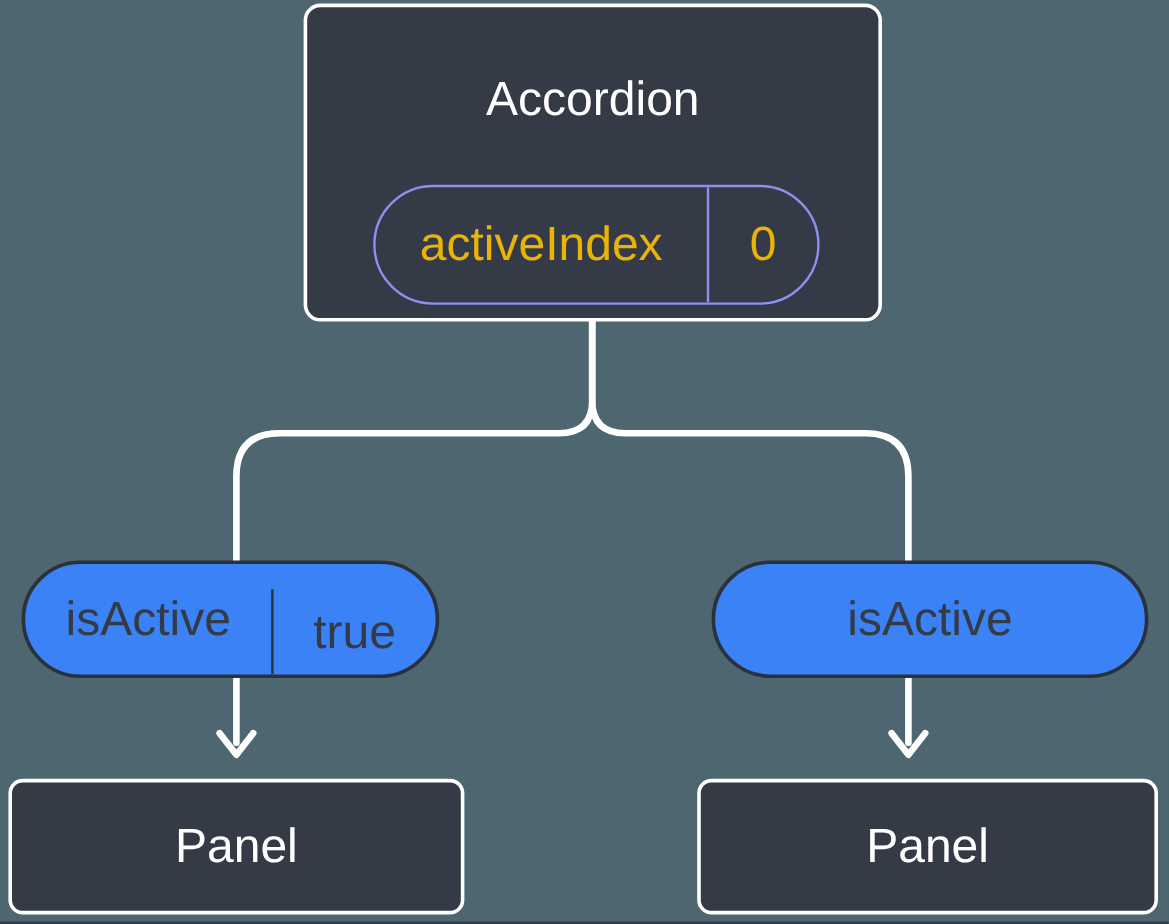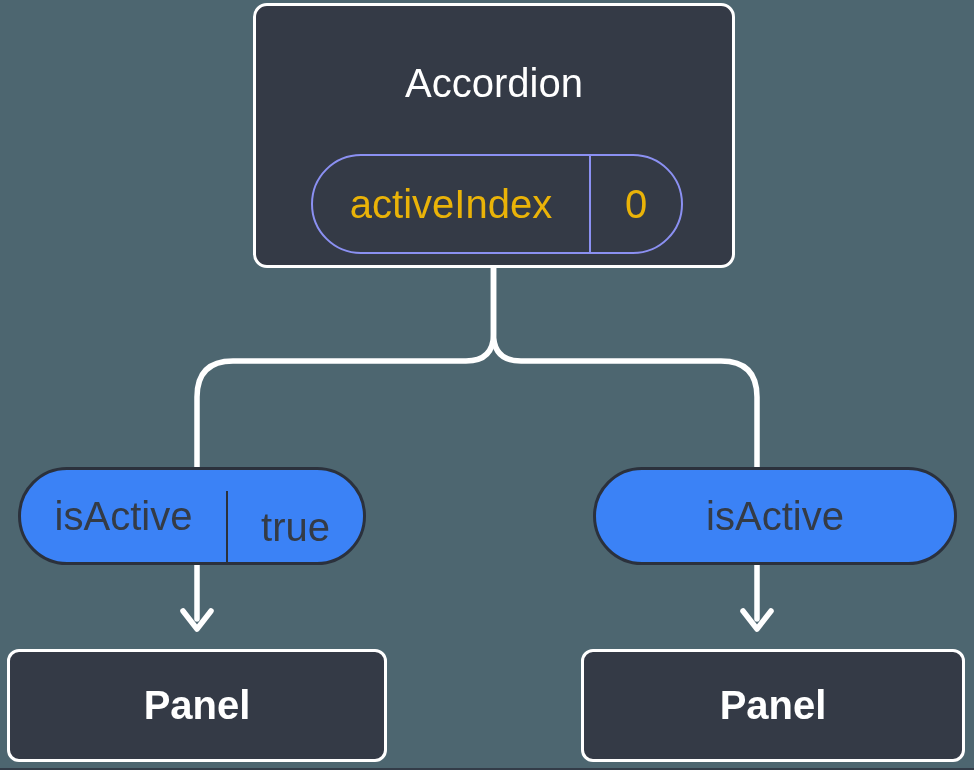--- a/index.html
+++ b/index.html
@@ -84,21 +84,21 @@
   .prop-pill-right .pill-value { width: 152px; }
   .panel-node {
     top: 649px;
     height: 113px;
     border-radius: 12px;
     display: flex;
     align-items: center;
     justify-content: center;
     color: #ffffff;
     font-size: 40px;
-    font-weight: 700;
+    font-weight: 400;
   }
   .panel-node-left { left: 7px; width: 380px; }
   .panel-node-right { left: 581px; width: 384px; }
   .bottom-edge {
     position: absolute;
     left: 0; bottom: 0;
     width: 100%; height: 2px;
     background: #333c48;
     z-index: 3;
   }

